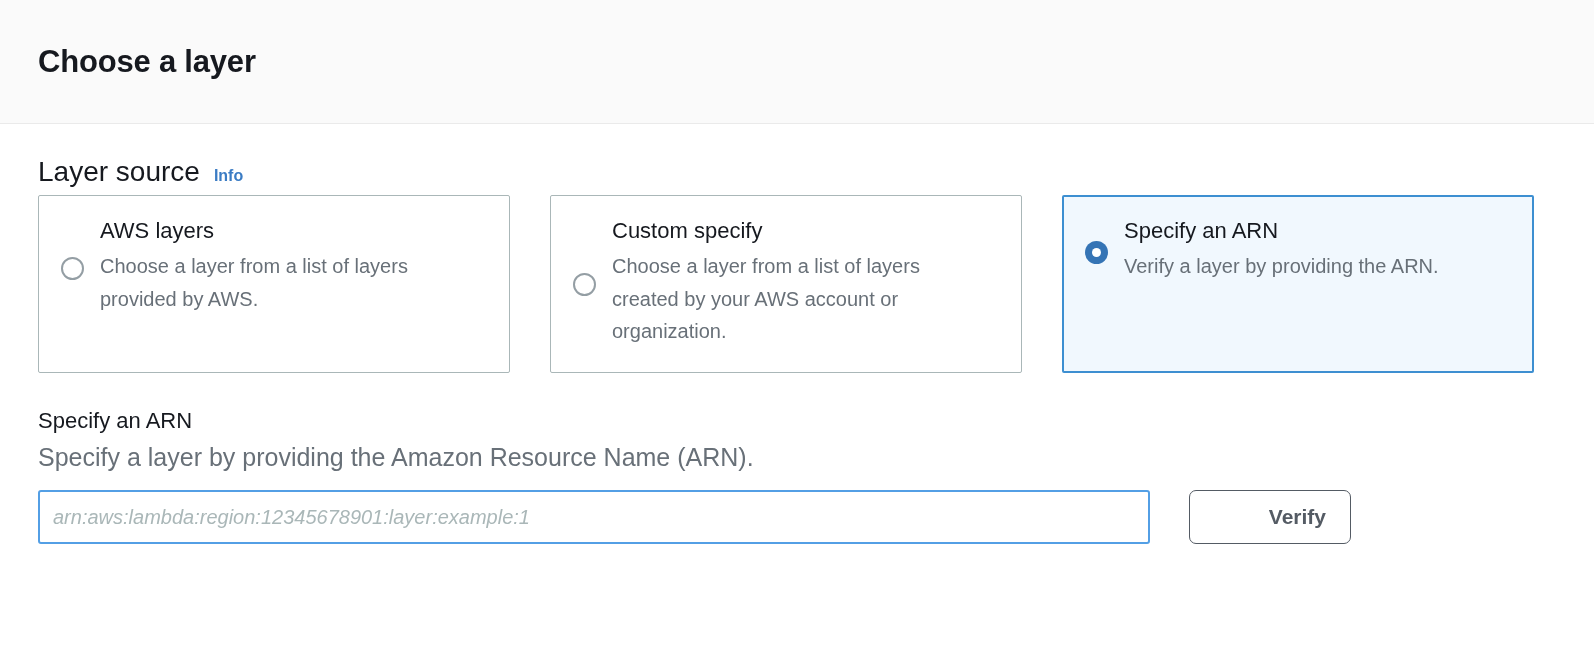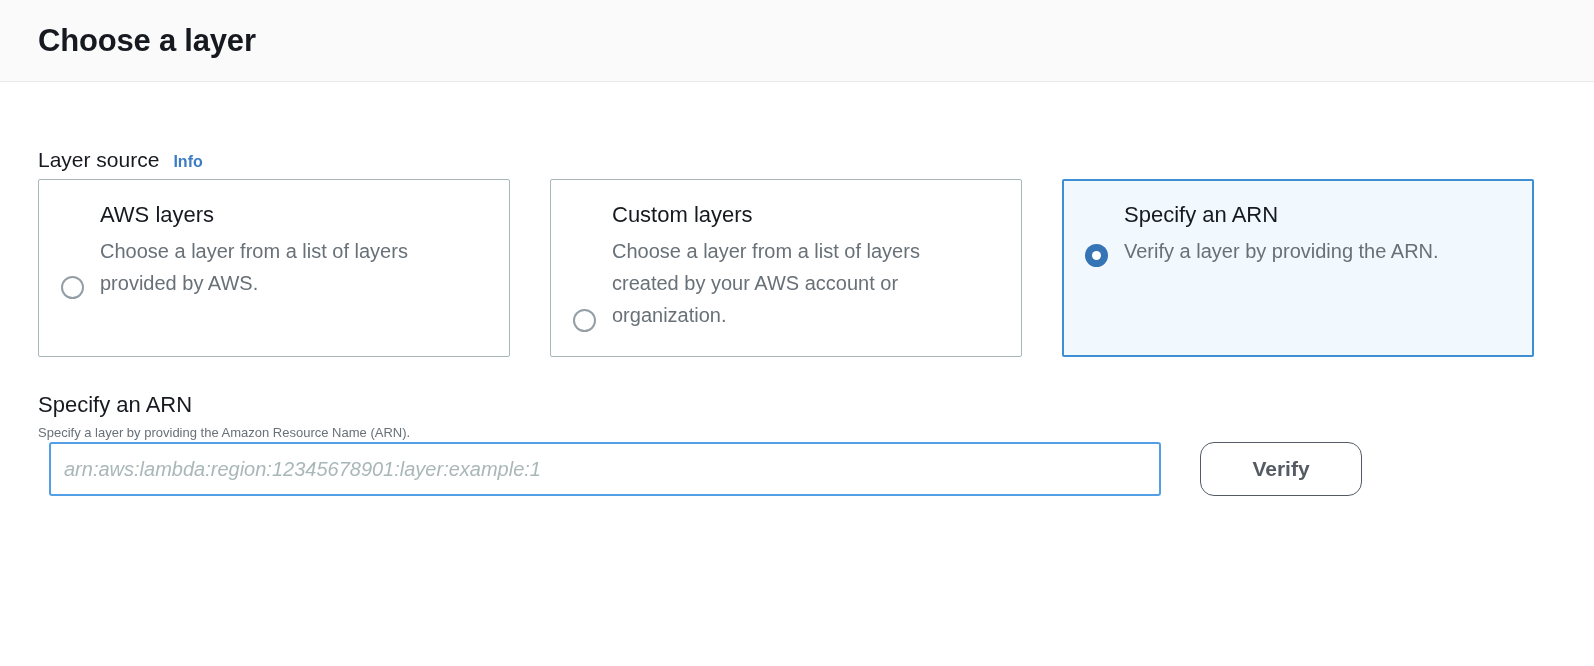--- a/index.html
+++ b/index.html
@@ -19,21 +19,21 @@
   .modal {
     width: 1594px;
     height: 666px;
     background: #ffffff;
     position: relative;
     box-sizing: border-box;
   }
 
   
   .modal-header {
-    height: 82px;
+    height: 124px;
     background: #fafafa;
     border-bottom: 1px solid #eaeaea;
     box-sizing: border-box;
     display: flex;
     align-items: center;
     padding: 0 38px;
   }
   .modal-title {
     font-size: 31px;
     font-weight: bold;
@@ -48,24 +48,23 @@
     box-sizing: border-box;
   }
 
   .field-label-row {
     display: flex;
     align-items: baseline;
     gap: 14px;
     margin-bottom: 6px;
   }
   .field-label {
-    font-size: 21px;
+    font-size: 28px;
     color: #16191f;
     line-height: 1.25;
-    margin-top: 35px;
   }
   .info-link {
     font-size: 16px;
     font-weight: bold;
     color: #3b7cc4;
     text-decoration: none;
     cursor: pointer;
   }
 
   .field-description {
@@ -99,21 +98,21 @@
     position: relative;
   }
   .radio-card.selected {
     border: 2px solid #3d8fd1;
     background: #f1f8fe;
     padding: 21px 23px 19px 21px;
   }
 
   .radio-row {
     display: flex;
-    align-items: flex-end;
+    align-items: center;
     gap: 16px;
   }
   .radio-control {
     flex: 0 0 auto;
     width: 23px;
     height: 23px;
     border-radius: 50%;
     box-sizing: border-box;
     border: 2px solid #949ea4;
     background: #ffffff;
@@ -153,63 +152,64 @@
   }
 
   
   .section-title {
     font-size: 22px;
     color: #16191f;
     line-height: 1.25;
     margin-bottom: 4px;
   }
   .section-desc {
-    font-size: 13px;
+    font-size: 25px;
     color: #687078;
     line-height: 1.5;
+    margin-bottom: 14px;
   }
 
   .input-row {
     display: flex;
     align-items: flex-start;
     gap: 39px;
   }
   .arn-input {
     width: 1112px;
     height: 54px;
     box-sizing: border-box;
     border: 2px solid #539fe5;
     border-radius: 3px;
     background: #ffffff;
     font-family: "Liberation Sans", sans-serif;
     font-size: 20px;
     color: #16191f;
     padding: 0 14px 0 13px;
     outline: none;
-    margin-left: 11px;
   }
   .arn-input::placeholder {
     color: #aab7b8;
     font-style: italic;
     opacity: 1;
   }
 
   .verify-button {
     height: 54px;
     min-width: 162px;
     box-sizing: border-box;
     background: #ffffff;
     border: 1px solid #545b64;
-    border-radius: 14px;
+    border-radius: 7px;
     font-family: "Liberation Sans", sans-serif;
     font-size: 21px;
     font-weight: bold;
     color: #545b64;
     cursor: pointer;
     padding: 0 24px;
+    text-align: right;
   }
 </style>
 </head>
 <body>
 
 <div class="modal">
 
   <div class="modal-header">
     <div class="modal-title">Choose a layer</div>
   </div>
@@ -231,21 +231,21 @@
             <div class="radio-title">AWS layers</div>
             <div class="radio-desc">Choose a layer from a list of layers provided by AWS.</div>
           </div>
         </div>
       </div>
 
       <div class="radio-card">
         <div class="radio-row">
           <span class="radio-control"></span>
           <div class="radio-texts">
-            <div class="radio-title">Custom layers</div>
+            <div class="radio-title">Custom specify</div>
             <div class="radio-desc">Choose a layer from a list of layers created by your AWS account or organization.</div>
           </div>
         </div>
       </div>
 
       <div class="radio-card selected">
         <div class="radio-row">
           <span class="radio-control"></span>
           <div class="radio-texts">
             <div class="radio-title">Specify an ARN</div>

